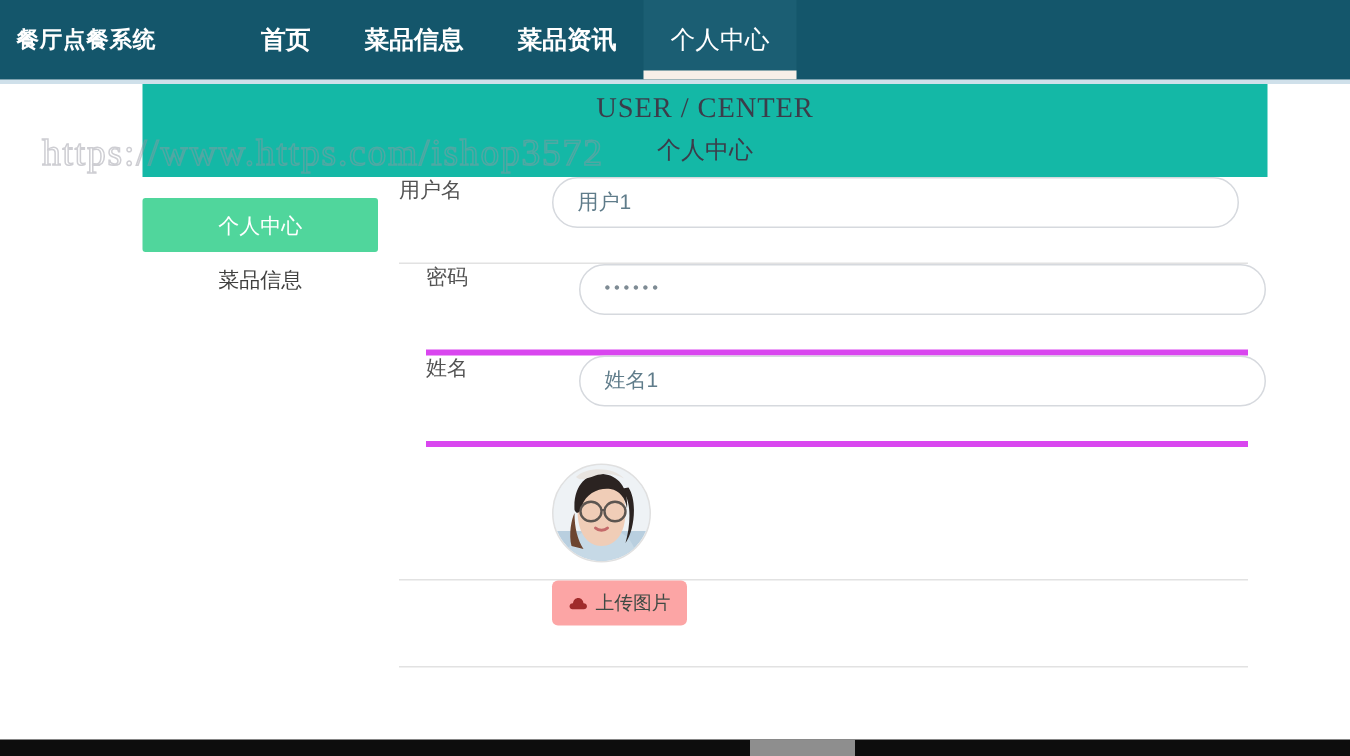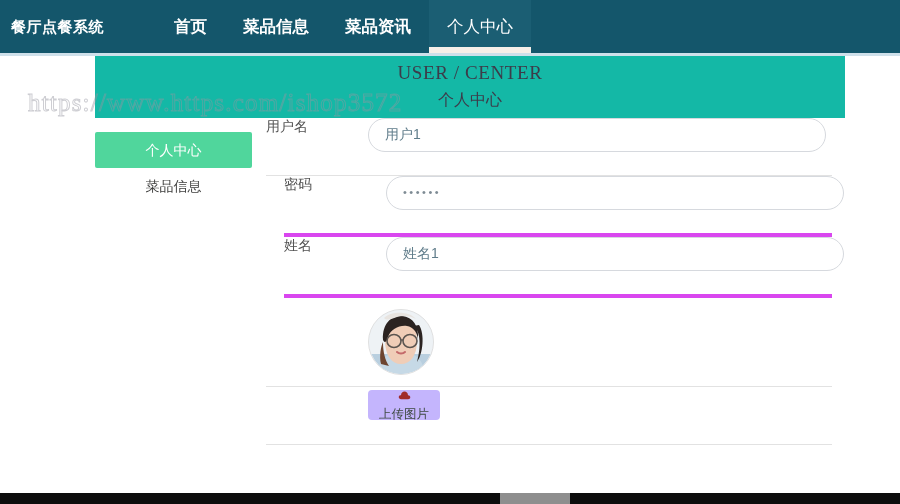--- a/index.html
+++ b/index.html
@@ -226,30 +226,29 @@
     border: 1px solid #e0e0e0;
     background: #e9eef3;
     position: relative;
   }
   .avatar svg { display: block; }
 
   .upload-btn {
     display: inline-flex;
     align-items: center;
     gap: 5px;
-    background: #c4b5fd;
+    background: #fca5a5;
     border: none;
     border-radius: 4px;
     height: 30px;
     padding: 0 11px;
     font-size: 12.5px;
     color: #3f4a44;
     font-family: "Liberation Sans", "DejaVu Sans", sans-serif;
     cursor: pointer;
-    flex-direction: column;
   }
   .upload-icon { display: inline-block; line-height: 0; }
 
   .select-wrap {
     position: relative;
     width: 458px;
     height: 34px;
   }
   .select-box {
     box-sizing: border-box;

